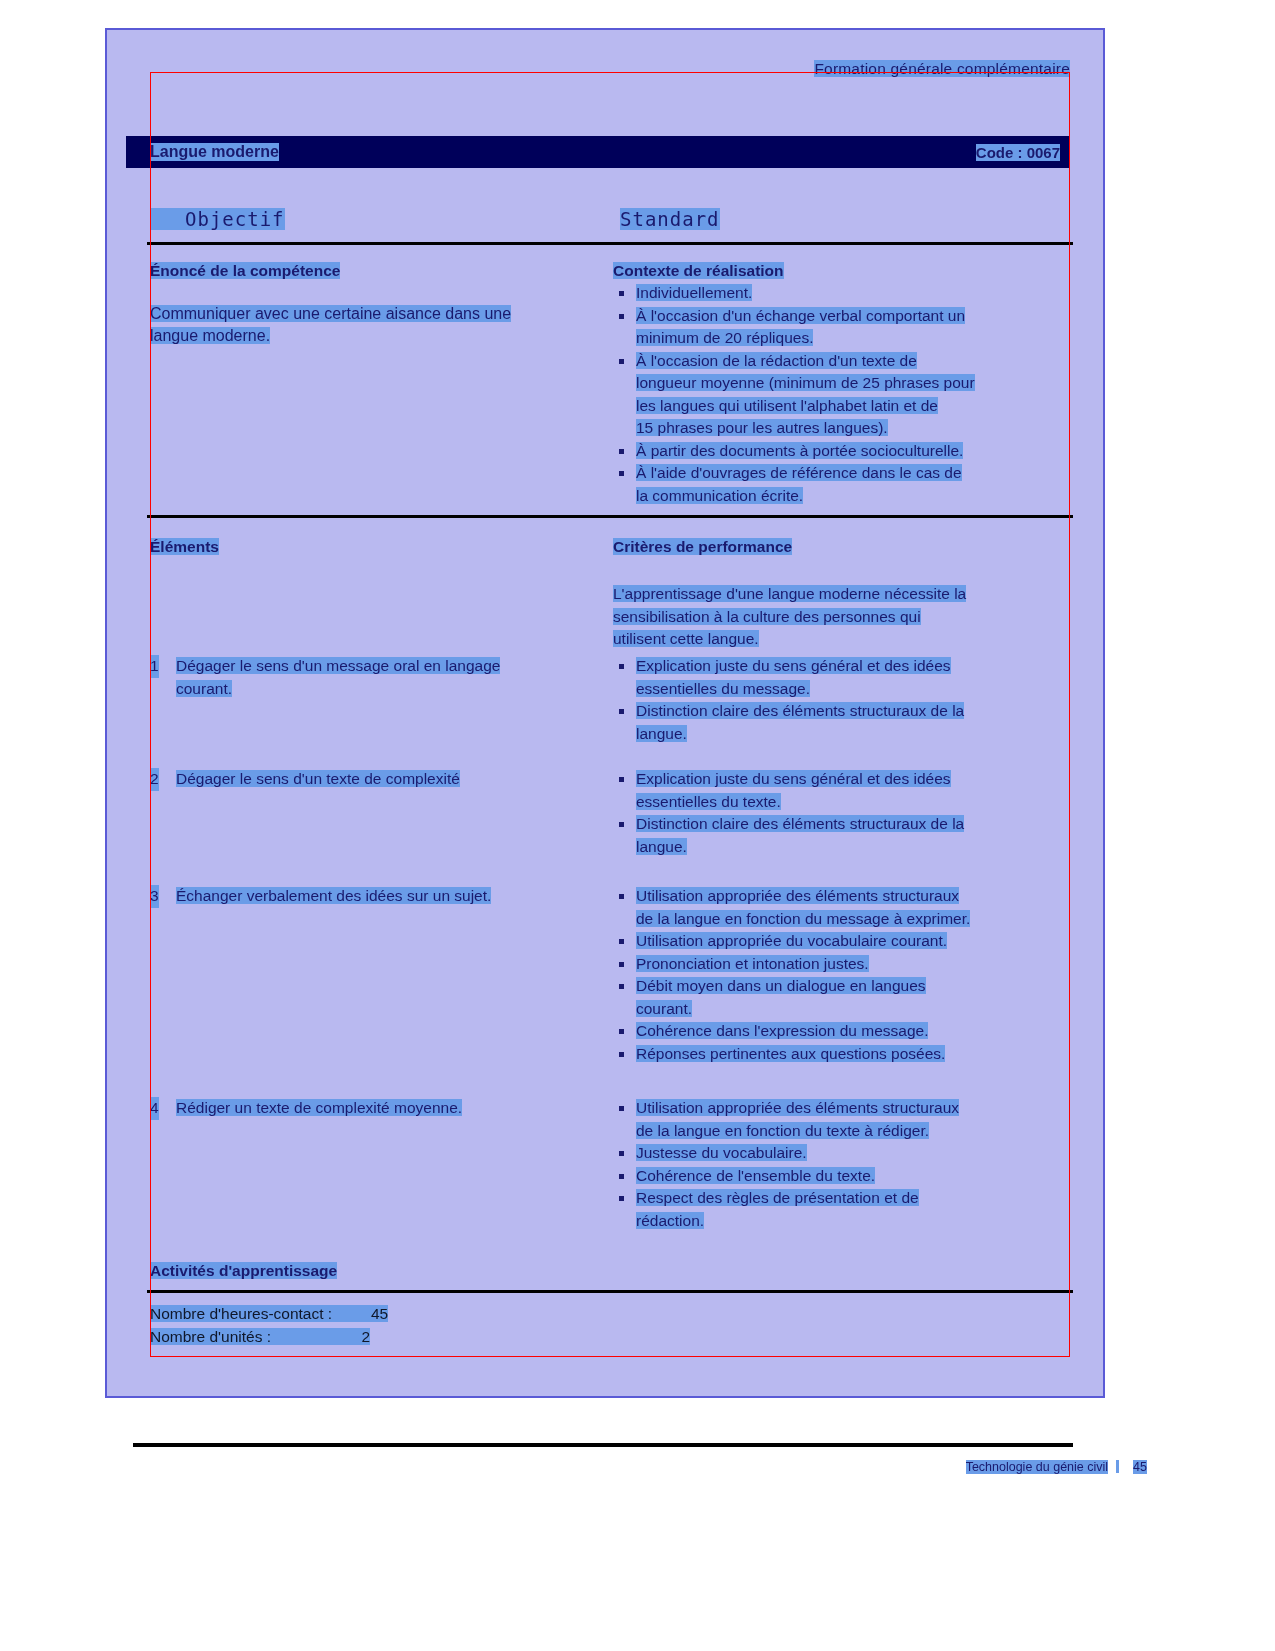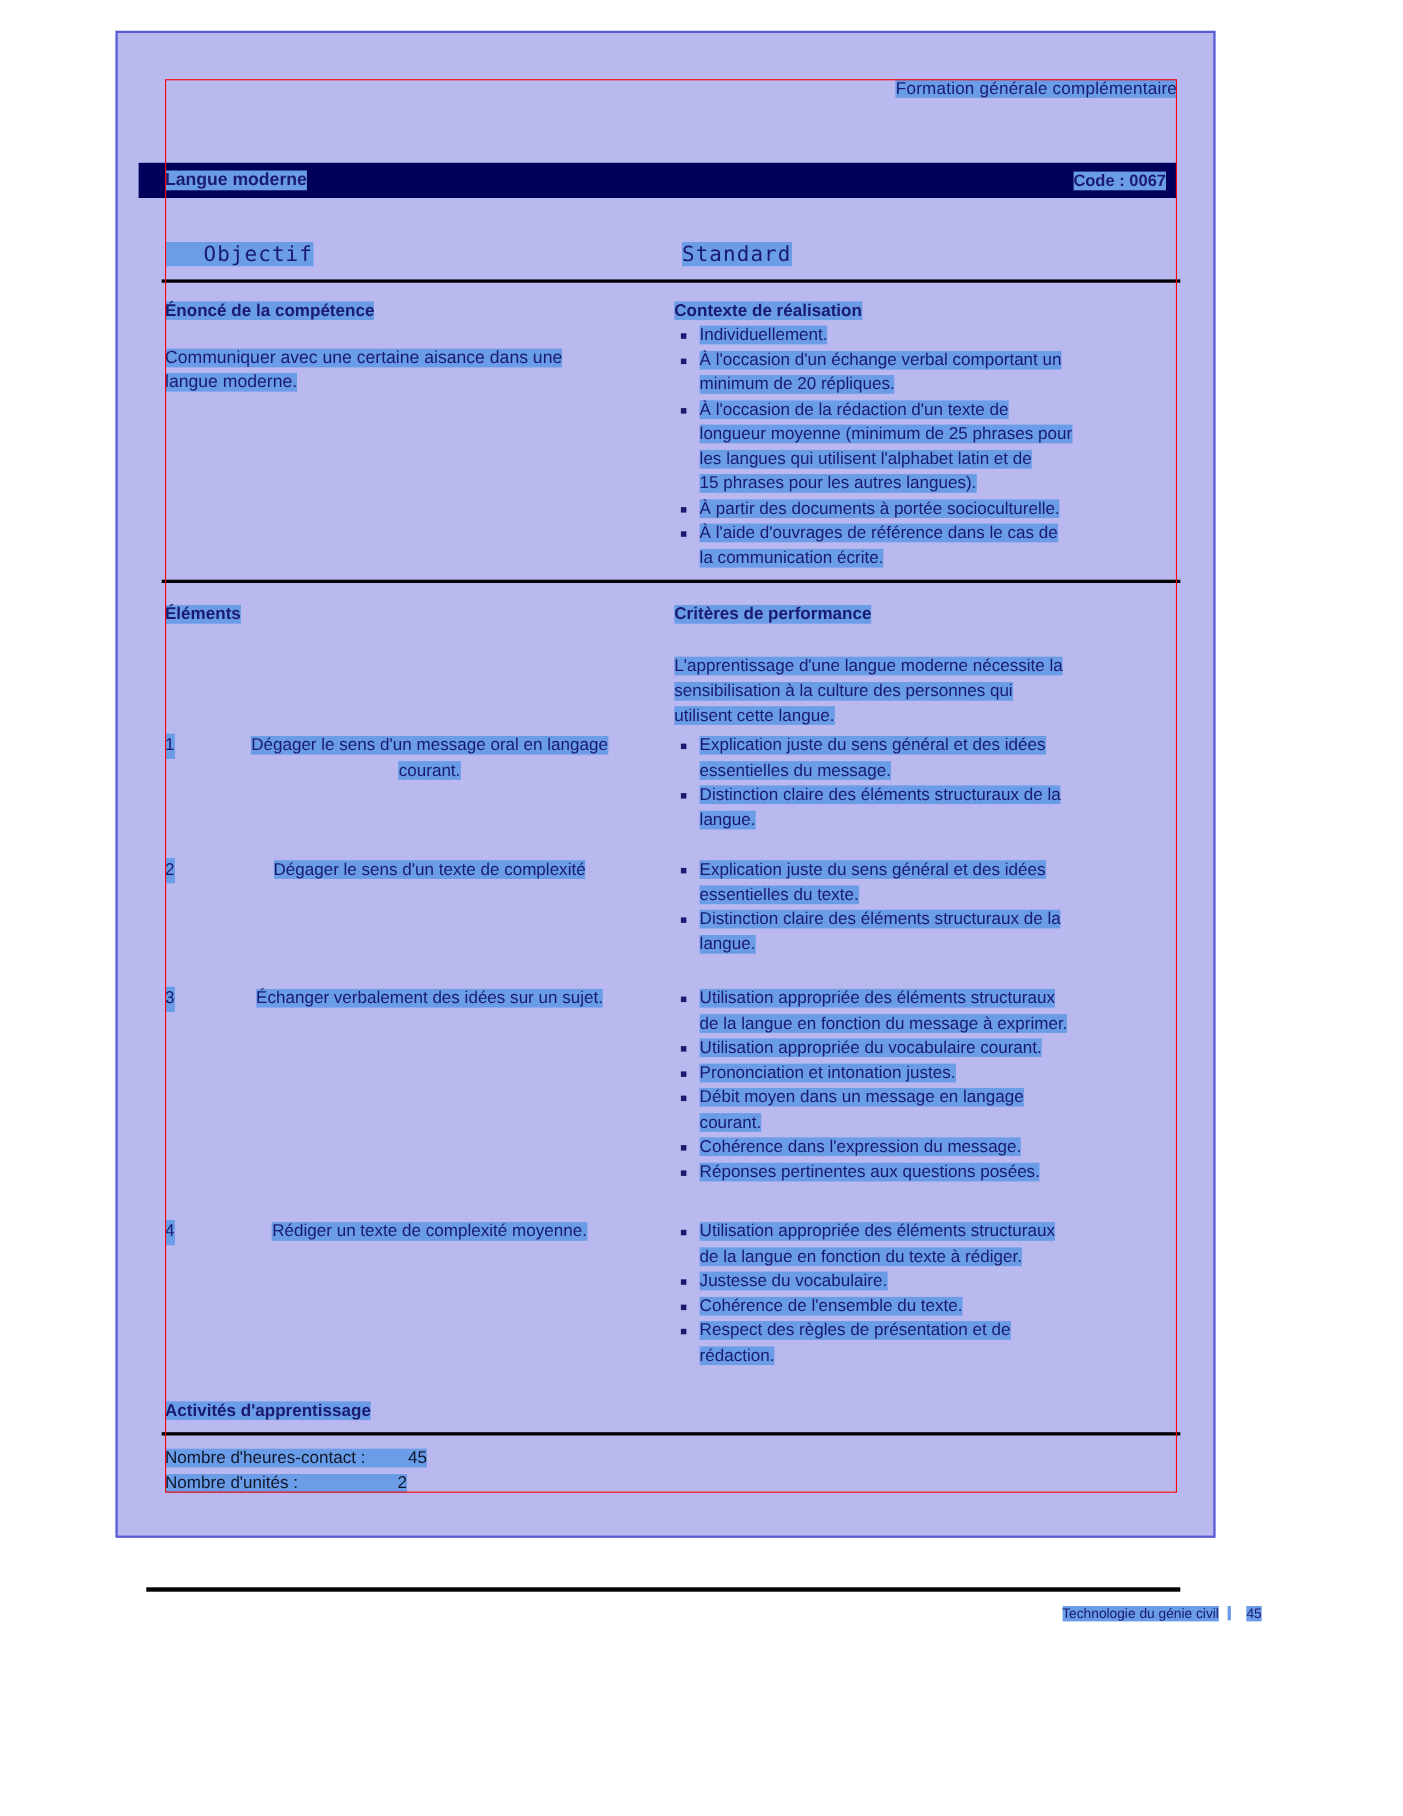--- a/index.html
+++ b/index.html
@@ -35,21 +35,21 @@
     width: 920px;
     height: 1285px;
     border: 1.5px solid #ff0000;
     box-sizing: border-box;
     pointer-events: none;
   }
 
   .doc {
     position: absolute;
     left: 150px;
-    top: 72px;
+    top: 60px;
     width: 920px;
     height: 1285px;
     box-sizing: border-box;
   }
 
   .sel {
     background: #6a9ce8;
     color: #1a1a6e;
   }
 
@@ -194,21 +194,20 @@
   .el-row .num {
     position: absolute;
     left: 0px;
     top: 0px;
     background: #6a9ce8;
     color: #1a1a6e;
   }
   .el-row .txt {
     display: block;
     margin-left: 26px;
-    text-align: center;
   }
   .el-row .txt span { background: #6a9ce8; color: #1a1a6e; }
 
   .intro-note {
     position: absolute;
     left: 463px;
     width: 460px;
     font-size: 15.5px;
     line-height: 22.5px;
   }
@@ -324,21 +323,21 @@
         <div class="bi"><span class="tx">Distinction claire des éléments structuraux de la</span><br><span class="tx">langue.</span></div>
       </div>
       <div class="el-row" style="top: 825px;">
         <span class="num">3</span>
         <span class="txt"><span>Échanger verbalement des idées sur un sujet.</span></span>
       </div>
       <div class="bullets" style="top: 825px;">
         <div class="bi"><span class="tx">Utilisation appropriée des éléments structuraux</span><br><span class="tx">de la langue en fonction du message à exprimer.</span></div>
         <div class="bi"><span class="tx">Utilisation appropriée du vocabulaire courant.</span></div>
         <div class="bi"><span class="tx">Prononciation et intonation justes.</span></div>
-        <div class="bi"><span class="tx">Débit moyen dans un message en langage</span><br><span class="tx">courant.</span></div>
+        <div class="bi"><span class="tx">Débit moyen dans un dialogue en langues</span><br><span class="tx">courant.</span></div>
         <div class="bi"><span class="tx">Cohérence dans l'expression du message.</span></div>
         <div class="bi"><span class="tx">Réponses pertinentes aux questions posées.</span></div>
       </div>
       <div class="el-row" style="top: 1037px;">
         <span class="num">4</span>
         <span class="txt"><span>Rédiger un texte de complexité moyenne.</span></span>
       </div>
       <div class="bullets" style="top: 1037px;">
         <div class="bi"><span class="tx">Utilisation appropriée des éléments structuraux</span><br><span class="tx">de la langue en fonction du texte à rédiger.</span></div>
         <div class="bi"><span class="tx">Justesse du vocabulaire.</span></div>

